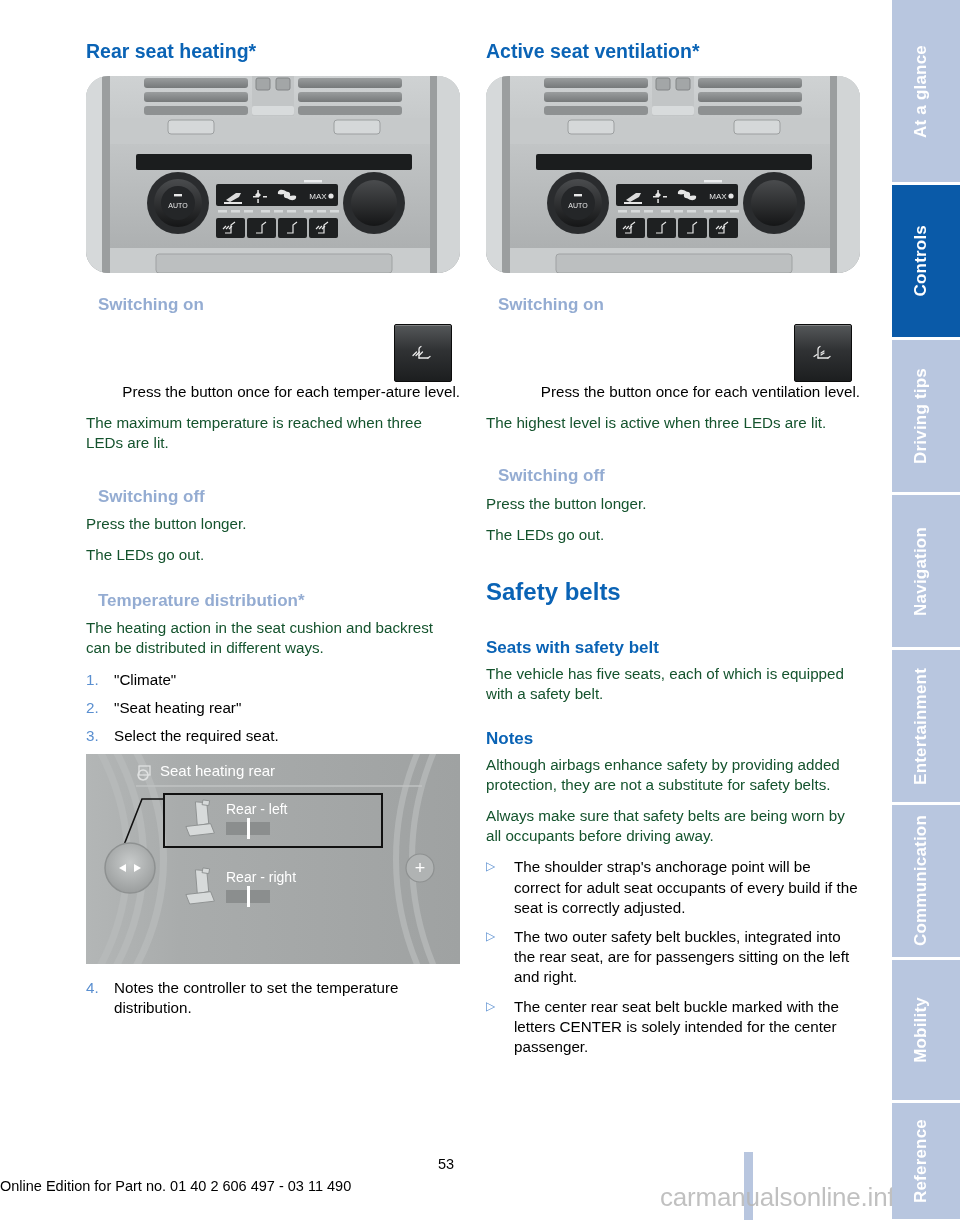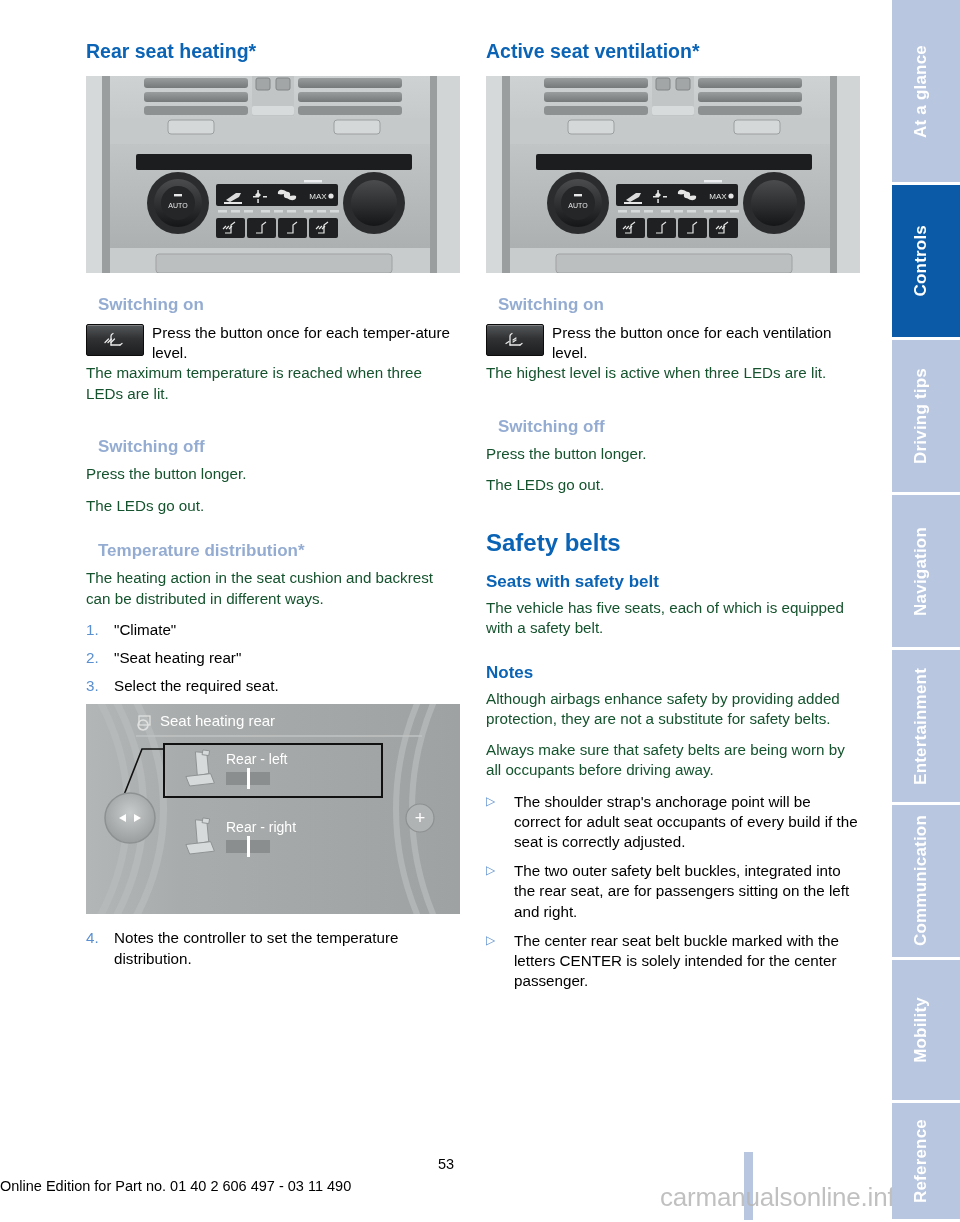--- a/index.html
+++ b/index.html
@@ -82,47 +82,50 @@
     color: #0a63b5;
     font-size: 17px;
     font-weight: bold;
     margin: 0 0 6px 0;
     line-height: 1.15;
   }
   h1.section {
     color: #0a63b5;
     font-size: 24px;
     font-weight: bold;
-    margin: 0 0 16px 0;
+    margin: 0 0 32px 0;
     line-height: 1.15;
   }
   p.body {
     color: #14532d;
     font-size: 15.2px;
     line-height: 1.33;
     margin: 0 0 11px 0;
   }
   .spacer-sm { height: 14px; }
   .spacer-md { height: 22px; }
 
   
   .photo {
     width: 374px;
     height: 197px;
     margin-bottom: 22px;
     position: relative;
     overflow: hidden;
     background: #b9bcbd;
+    border-radius: 22px;
   }
   .photo svg { display:block; }
 
   
   .icon-row {
     display: flex;
-    align-items: flex-start;
+    align-items: flex-end;
+    margin-bottom: 11px;
+    flex-direction: column;
   }
   .btn-icon {
     width: 56px;
     height: 30px;
     flex: 0 0 56px;
     margin-right: 8px;
     margin-top: 1px;
     border-radius: 2px;
     background: linear-gradient(180deg,#55585a 0%, #303234 45%, #1c1e1f 100%);
     border: 1px solid #0c0c0c;

